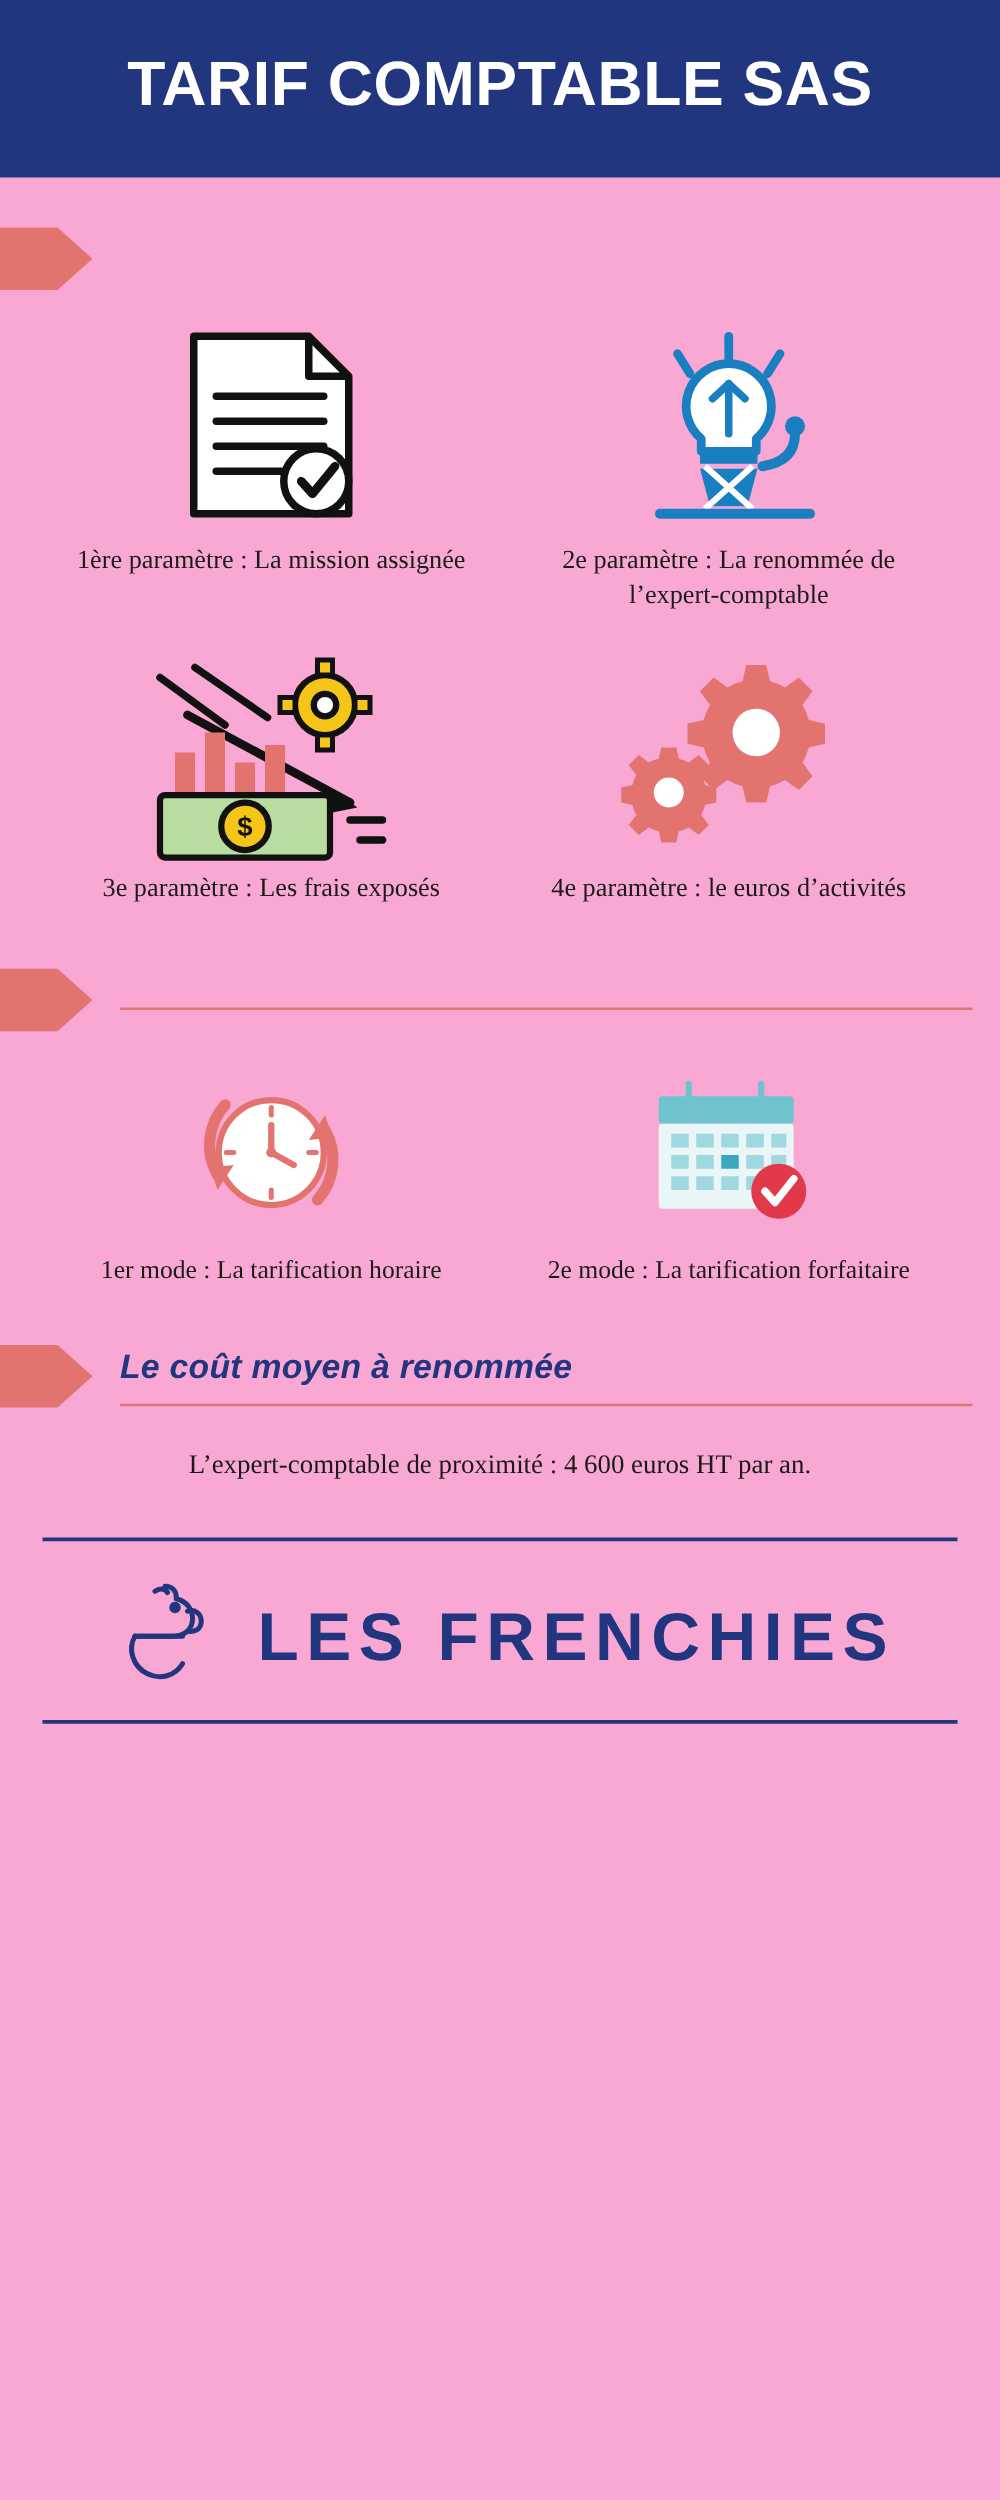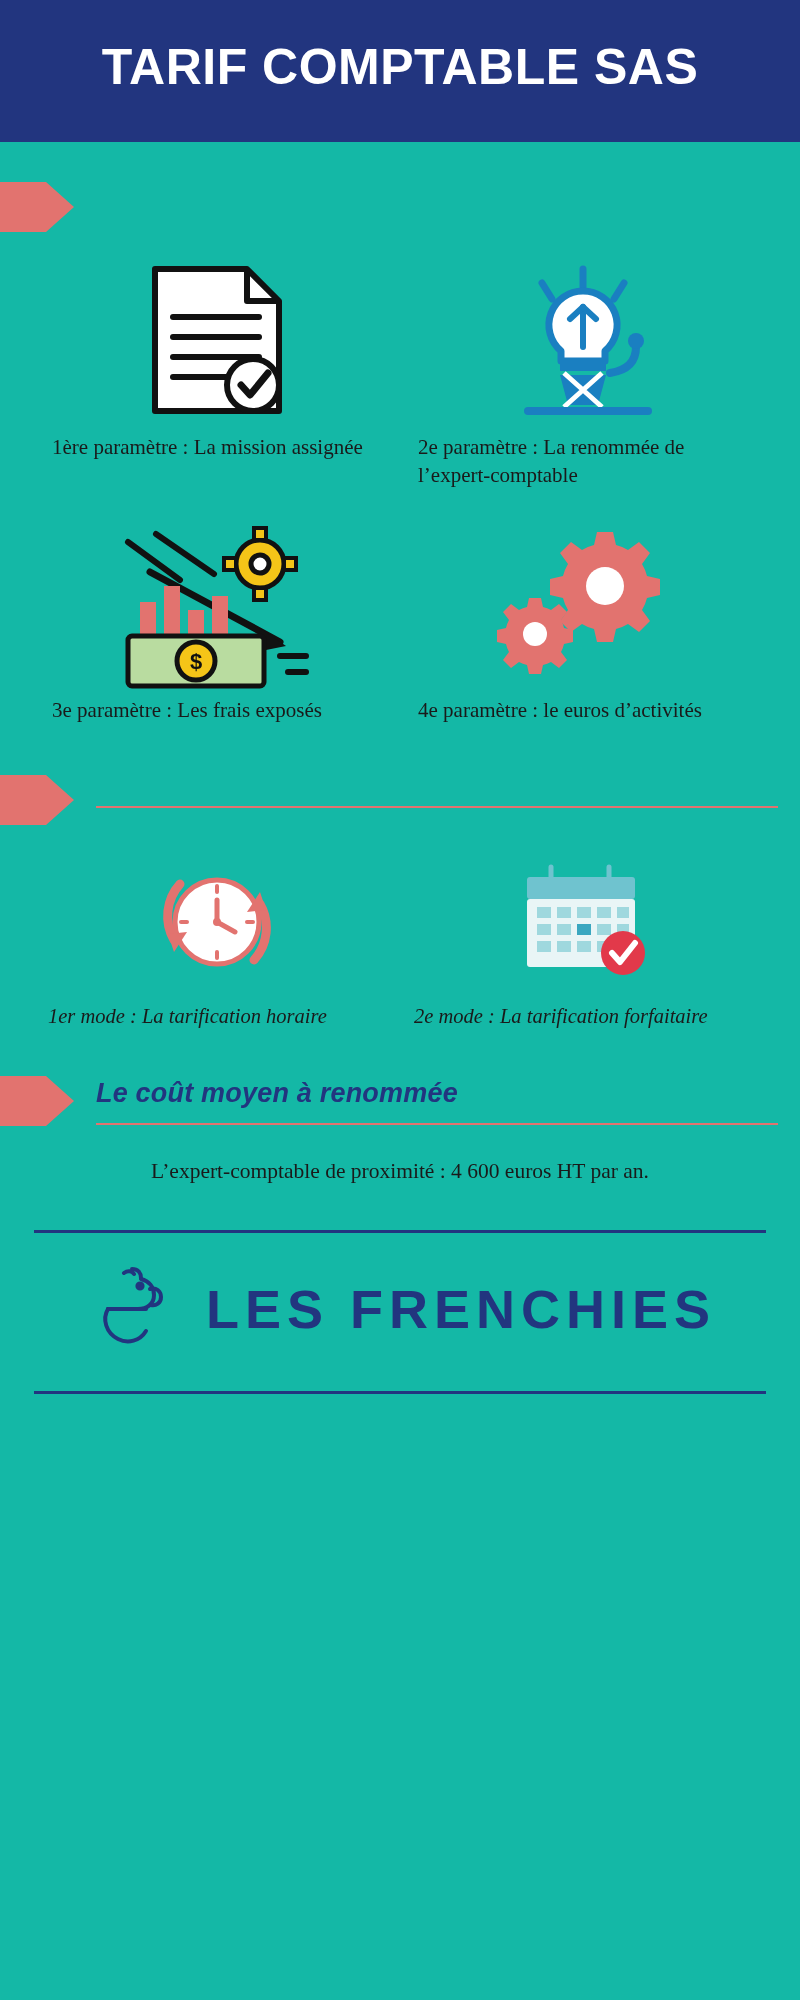--- a/index.html
+++ b/index.html
@@ -11,21 +11,21 @@
     width: 800px;
     min-height: 2000px;
     font-family: "Liberation Serif", serif;
     color: #1f2d6e;
     position: relative;
   }
   .page {
     width: 800px;
     min-height: 2000px;
     position: relative;
-    background: #14b8a6;
+    background: #f9a8d4;
     overflow: hidden;
   }
 
   
   .header {
     background: #22357f;
     width: 800px;
     box-sizing: border-box;
     padding: 38px 40px 46px 40px;
     text-align: center;
@@ -80,39 +80,39 @@
   .grid {
     display: flex;
     flex-wrap: wrap;
     padding: 0 34px;
     box-sizing: border-box;
   }
   .cell {
     width: 50%;
     box-sizing: border-box;
     padding: 22px 18px 10px 18px;
-    text-align: left;
+    text-align: center;
   }
   .icon-box {
     height: 170px;
     display: flex;
     align-items: center;
     justify-content: center;
   }
   .icon-box.small { height: 150px; }
   .caption {
     font-family: "Liberation Serif", serif;
     font-size: 21px;
     line-height: 1.32;
     color: #1a1a1a;
     margin-top: 6px;
   }
 
   
-  .grid.modes .cell { padding: 18px 14px 6px 14px; font-style: italic; }
+  .grid.modes .cell { padding: 18px 14px 6px 14px; }
   .grid.modes .caption { font-size: 20.5px; }
 
   
   .cost-list {
     padding: 26px 40px 0 40px;
     text-align: center;
   }
   .cost-line {
     font-family: "Liberation Serif", serif;
     font-size: 21.5px;
@@ -129,21 +129,21 @@
   .rule-blue {
     height: 3px;
     background: #22357f;
     margin: 0 0 0 0;
   }
   .brand {
     display: flex;
     align-items: center;
     justify-content: center;
     gap: 26px;
-    padding: 26px 0 32px 0;
+    padding: 26px 0 16px 0;
   }
   .brand-mark { flex: 0 0 auto; }
   .brand-name {
     font-family: "Liberation Sans", sans-serif;
     font-weight: bold;
     font-size: 54px;
     letter-spacing: 6px;
     color: #22357f;
     line-height: 1;
   }

